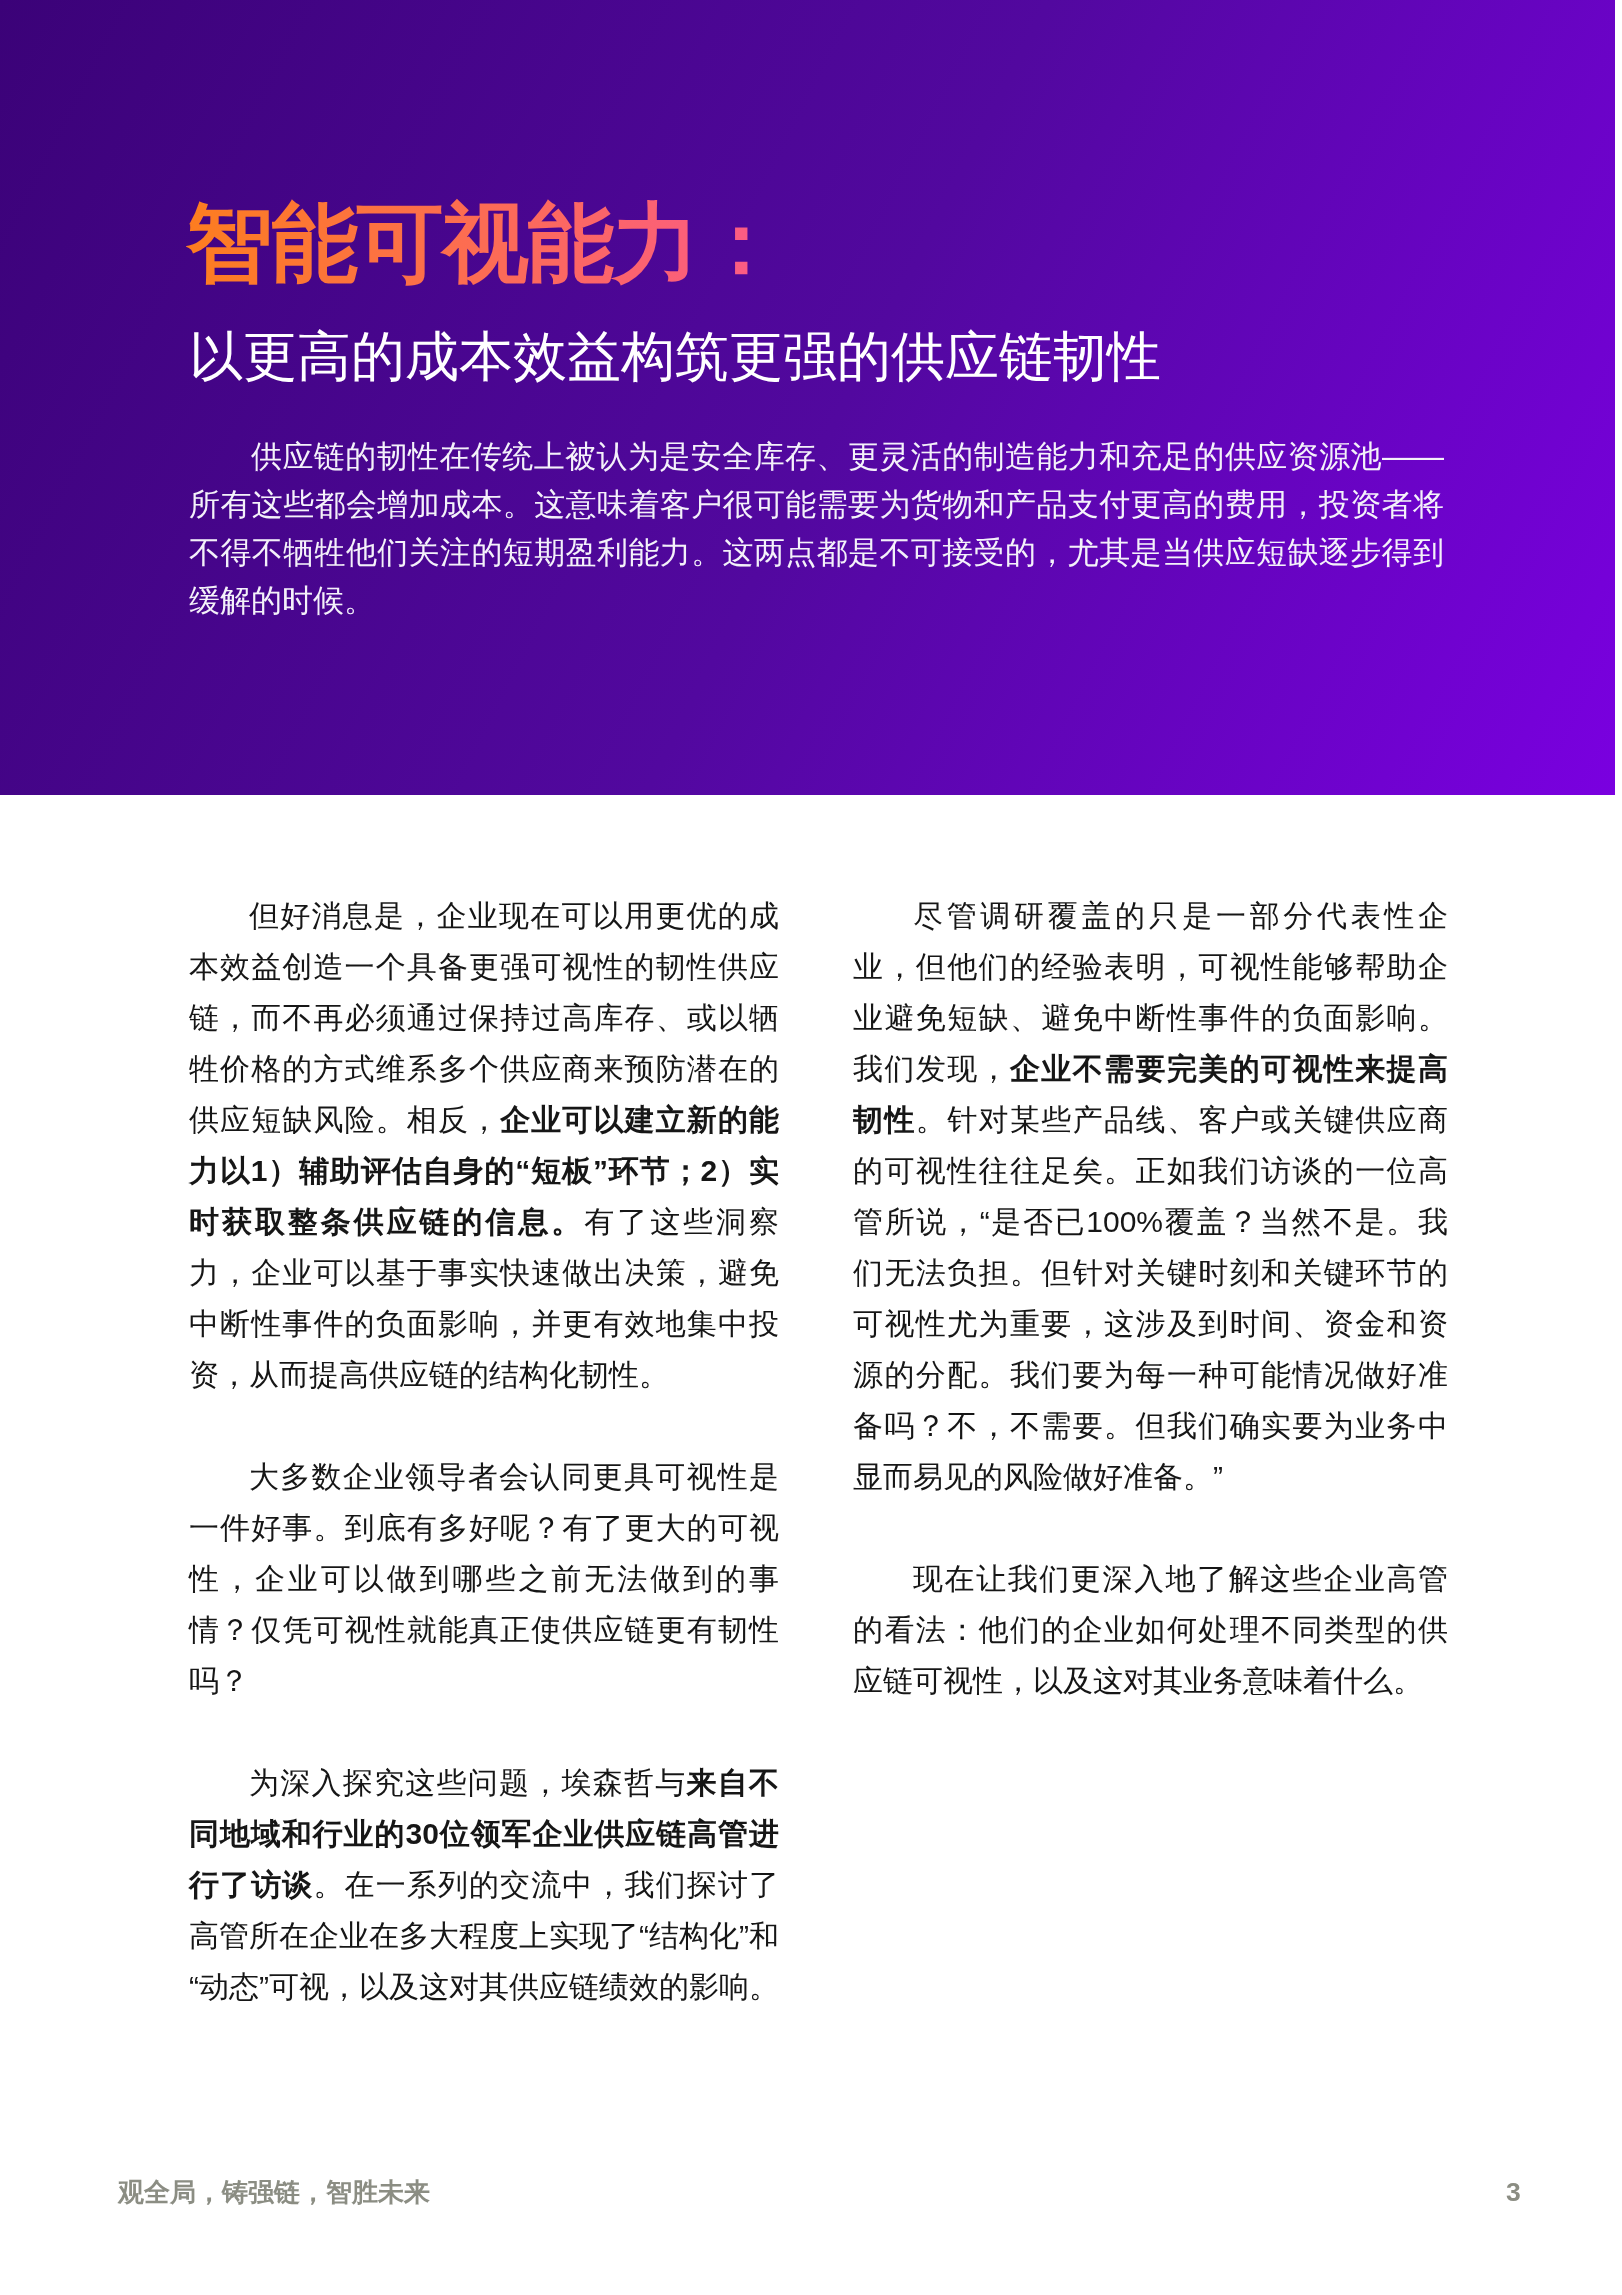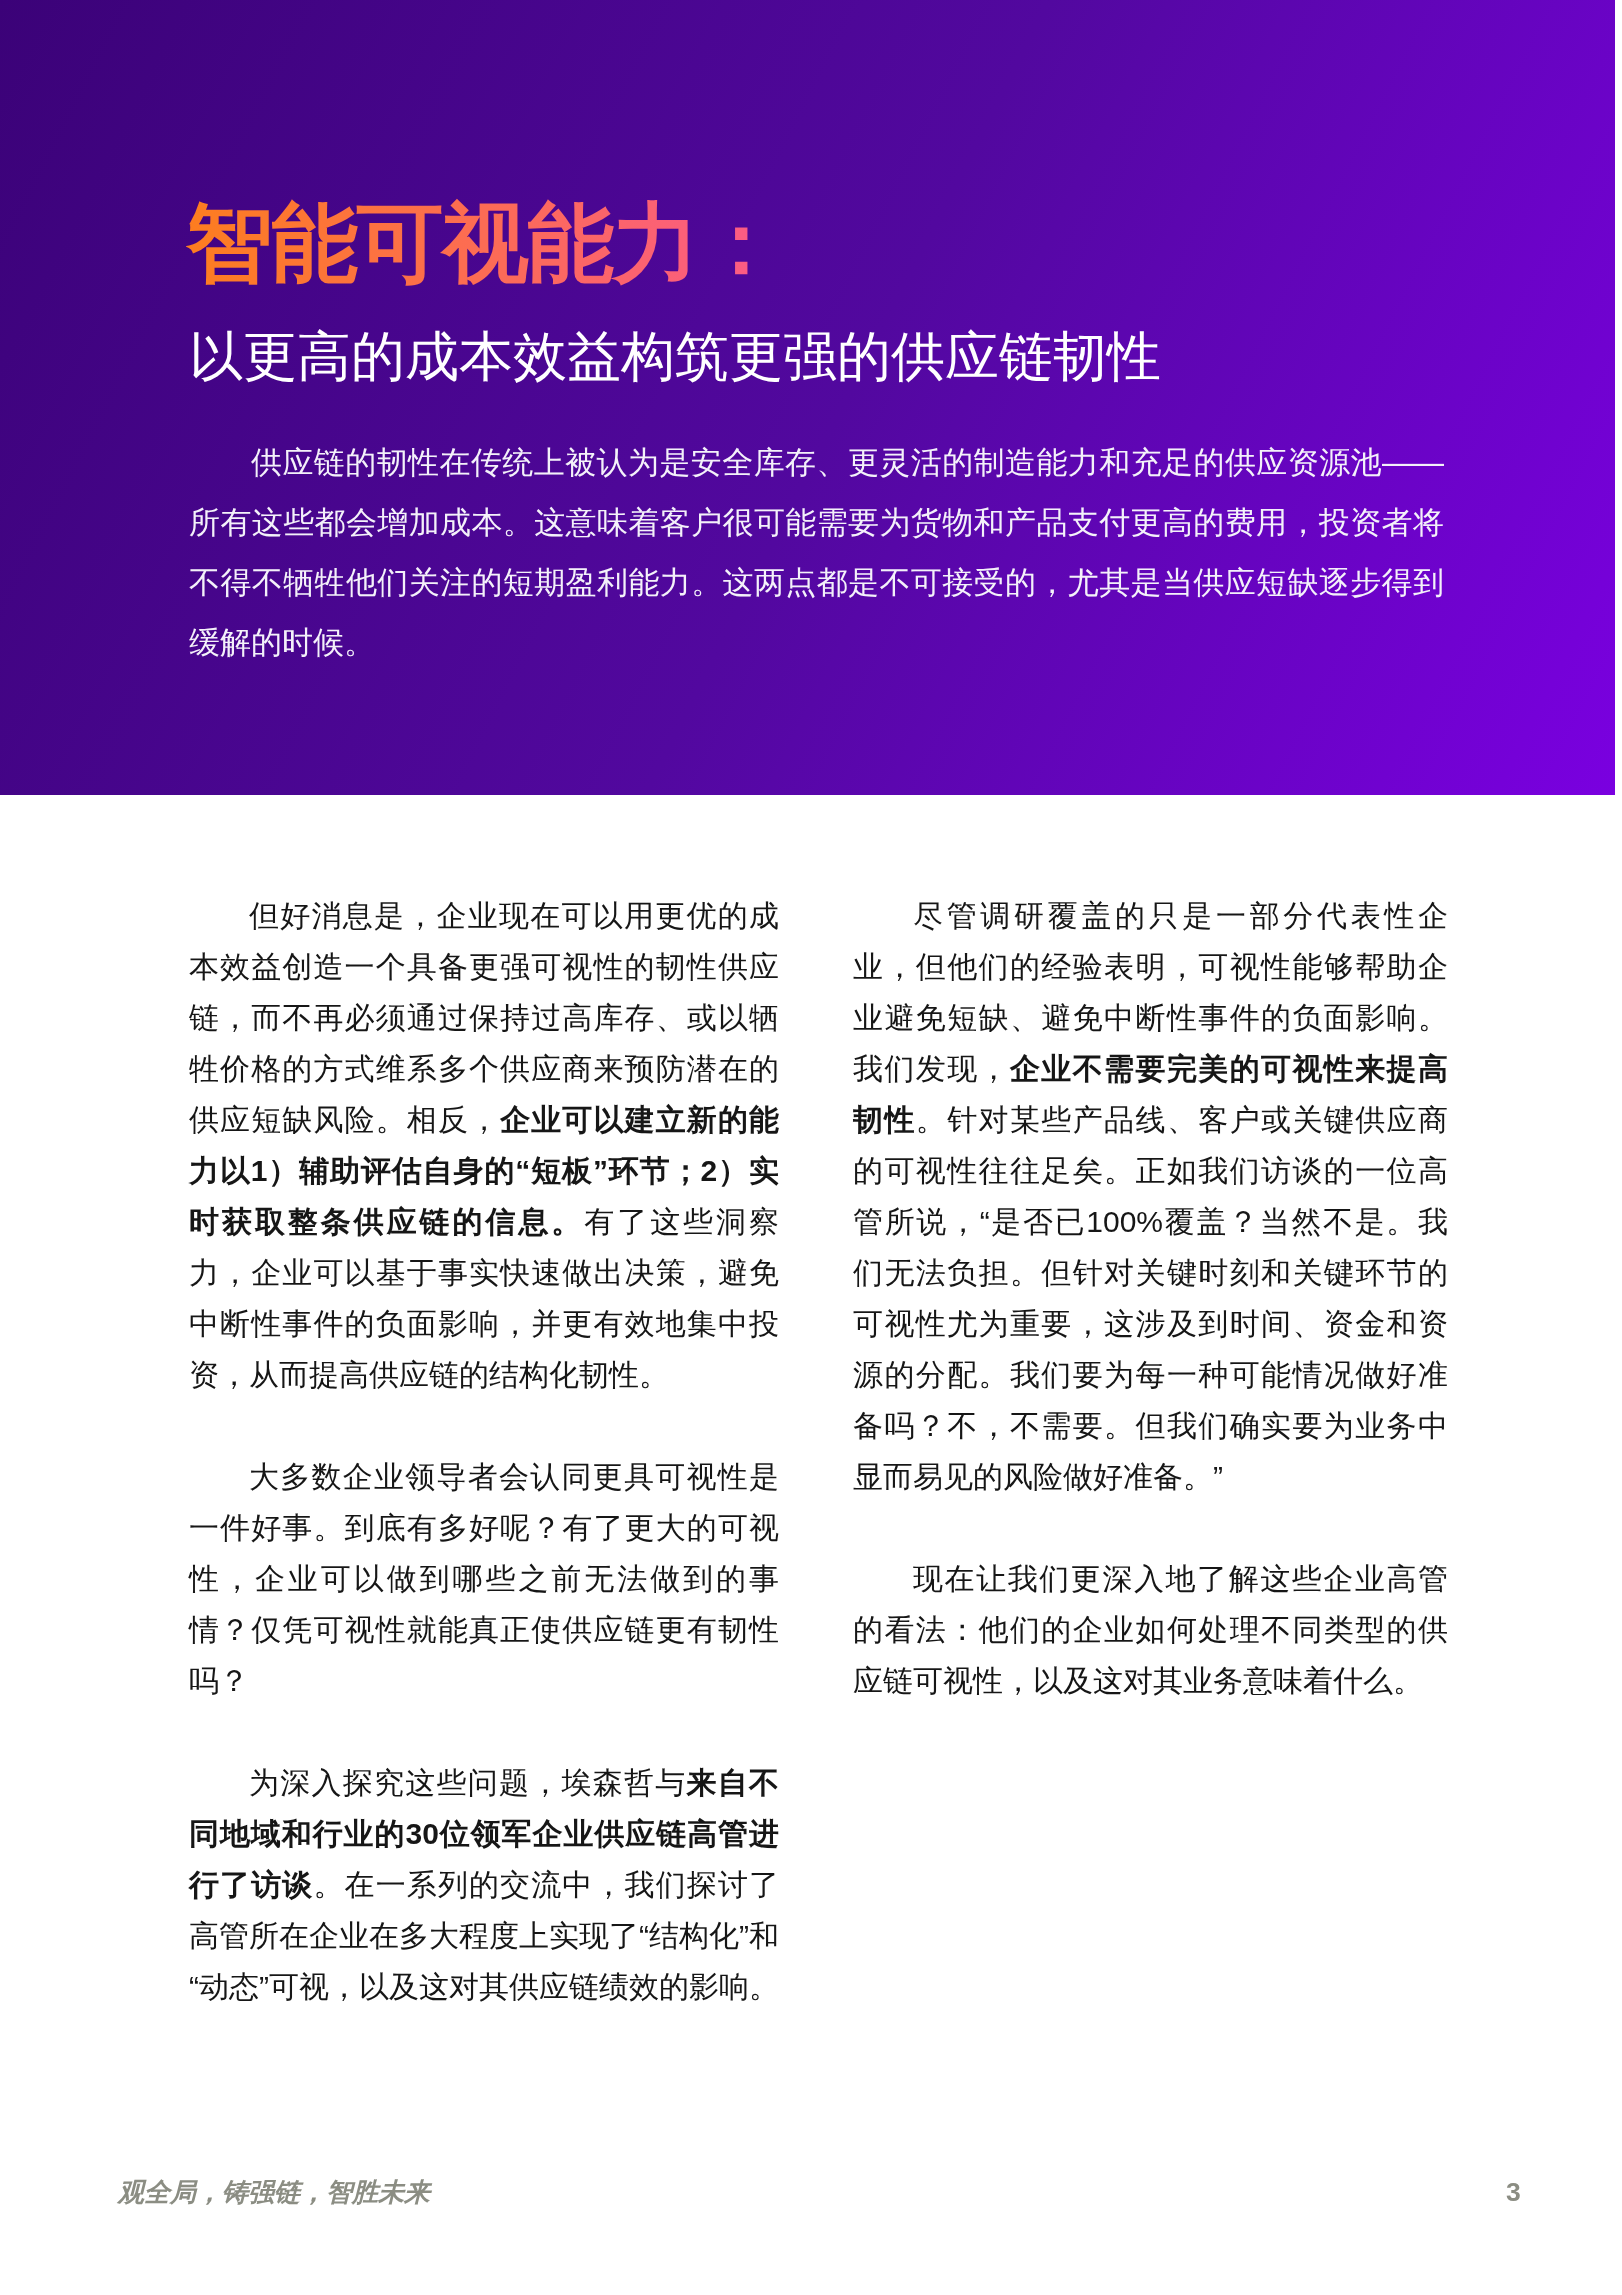--- a/index.html
+++ b/index.html
@@ -48,21 +48,21 @@
     font-weight: 400;
     color: #ffffff;
   }
   .intro {
     position: absolute;
     left: 189px;
     top: 433px;
     width: 1255px;
     margin: 0;
     font-size: 31px;
-    line-height: 60px;
+    line-height: 48px;
     font-weight: 400;
     color: #f4f1fa;
     text-align: justify;
     text-indent: 2em;
   }
 
   
   .col {
     position: absolute;
     top: 890px;
@@ -82,21 +82,20 @@
 
   
   .motto {
     position: absolute;
     left: 118px;
     top: 2179px;
     font-size: 26px;
     line-height: 1;
     font-weight: 700;
     color: var(--c_footer, #8b8d83);
-    font-style: italic;
   }
   .pagenum {
     position: absolute;
     left: 1506px;
     top: 2179px;
     font-size: 26.5px;
     line-height: 1;
     font-weight: 700;
     color: var(--c_footer, #8b8d83);
   }

